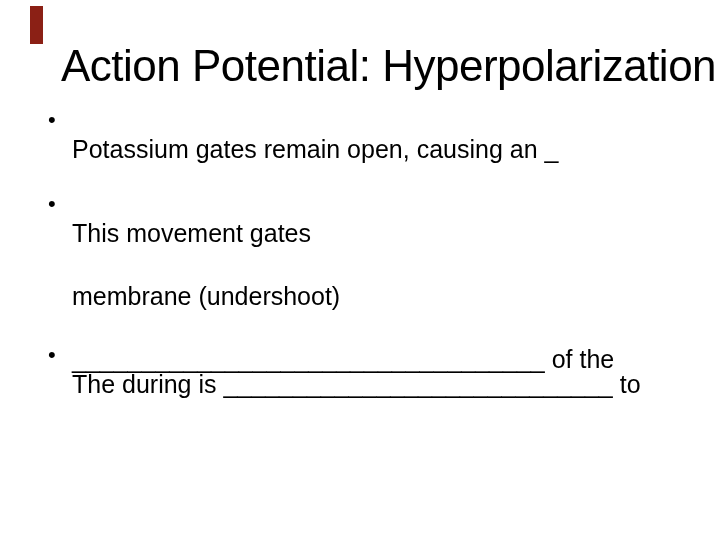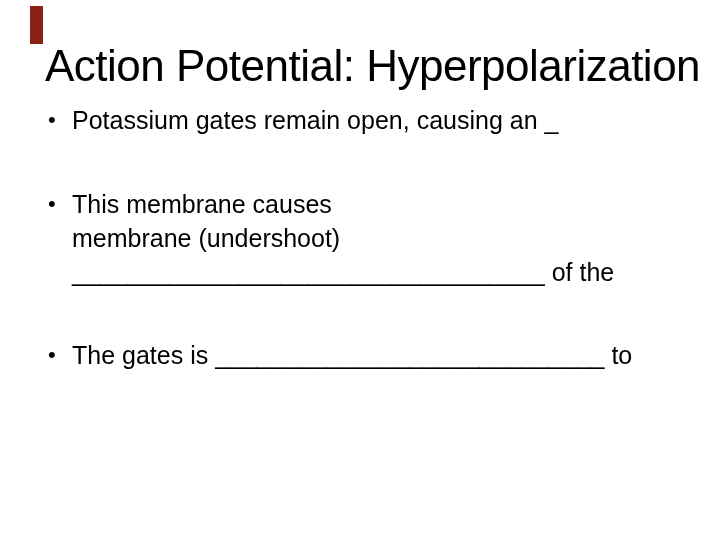--- a/index.html
+++ b/index.html
@@ -18,21 +18,21 @@
   }
   .accent-bar {
     position: absolute;
     left: 30px;
     top: 6px;
     width: 13px;
     height: 38px;
   }
   .title {
     position: absolute;
-    left: 45px;
+    left: 61px;
     top: 42px;
     margin: 0;
     font-size: 44px;
     font-weight: 400;
     line-height: 1.1;
     letter-spacing: -0.5px;
     white-space: nowrap;
     color: #000000;
   }
   .bullet {
@@ -48,20 +48,21 @@
     line-height: 34px;
     padding-left: 2px;
     box-sizing: border-box;
   }
   .bullet .text {
     font-size: 25px;
     line-height: 34px;
   }
   .bullet .line {
     white-space: pre;
+    margin-top: 29px;
   }
   .b1 { top: 103px; }
   .b2 { top: 187px; }
   .b3 { top: 338px; }
 </style>
 </head>
 <body>
 
 <div class="slide">
 
@@ -72,26 +73,26 @@
   <div class="bullet b1">
     <span class="marker">•</span>
     <div class="text">
       <div class="line">Potassium gates remain open, causing an _</div>
     </div>
   </div>
 
   <div class="bullet b2">
     <span class="marker">•</span>
     <div class="text">
-      <div class="line">This membrane causes</div>
+      <div class="line">This movement gates</div>
       <div class="line">membrane (undershoot)</div>
       <div class="line">__________________________________ of the</div>
     </div>
   </div>
 
   <div class="bullet b3">
     <span class="marker">•</span>
     <div class="text">
-      <div class="line">The gates is ____________________________ to</div>
+      <div class="line">The during is ____________________________ to</div>
     </div>
   </div>
 
 </div>
 
 </body></html>

